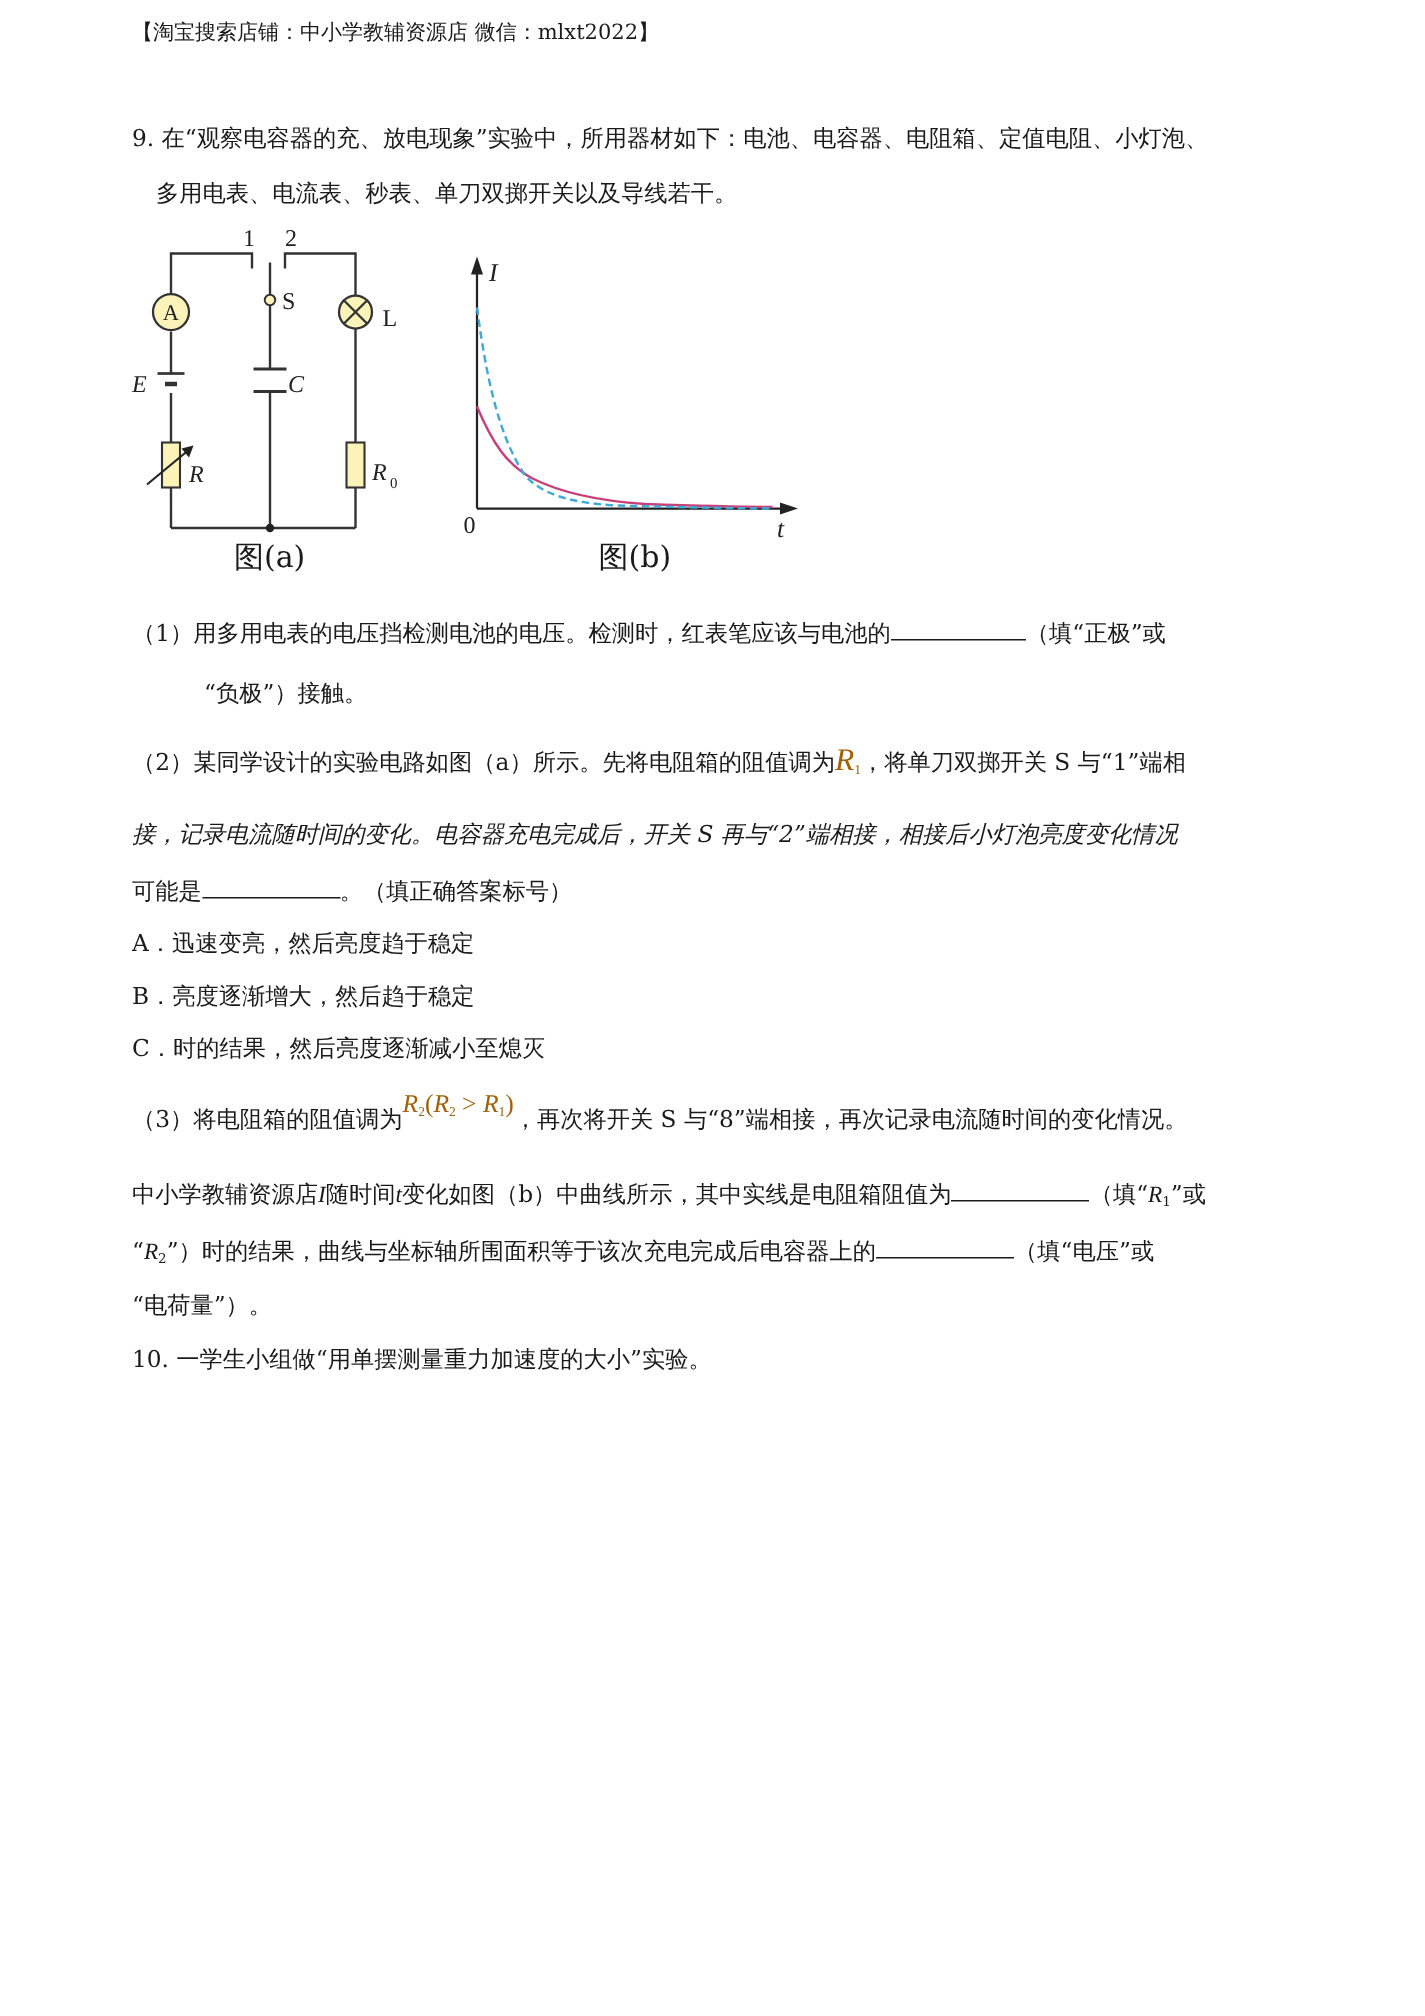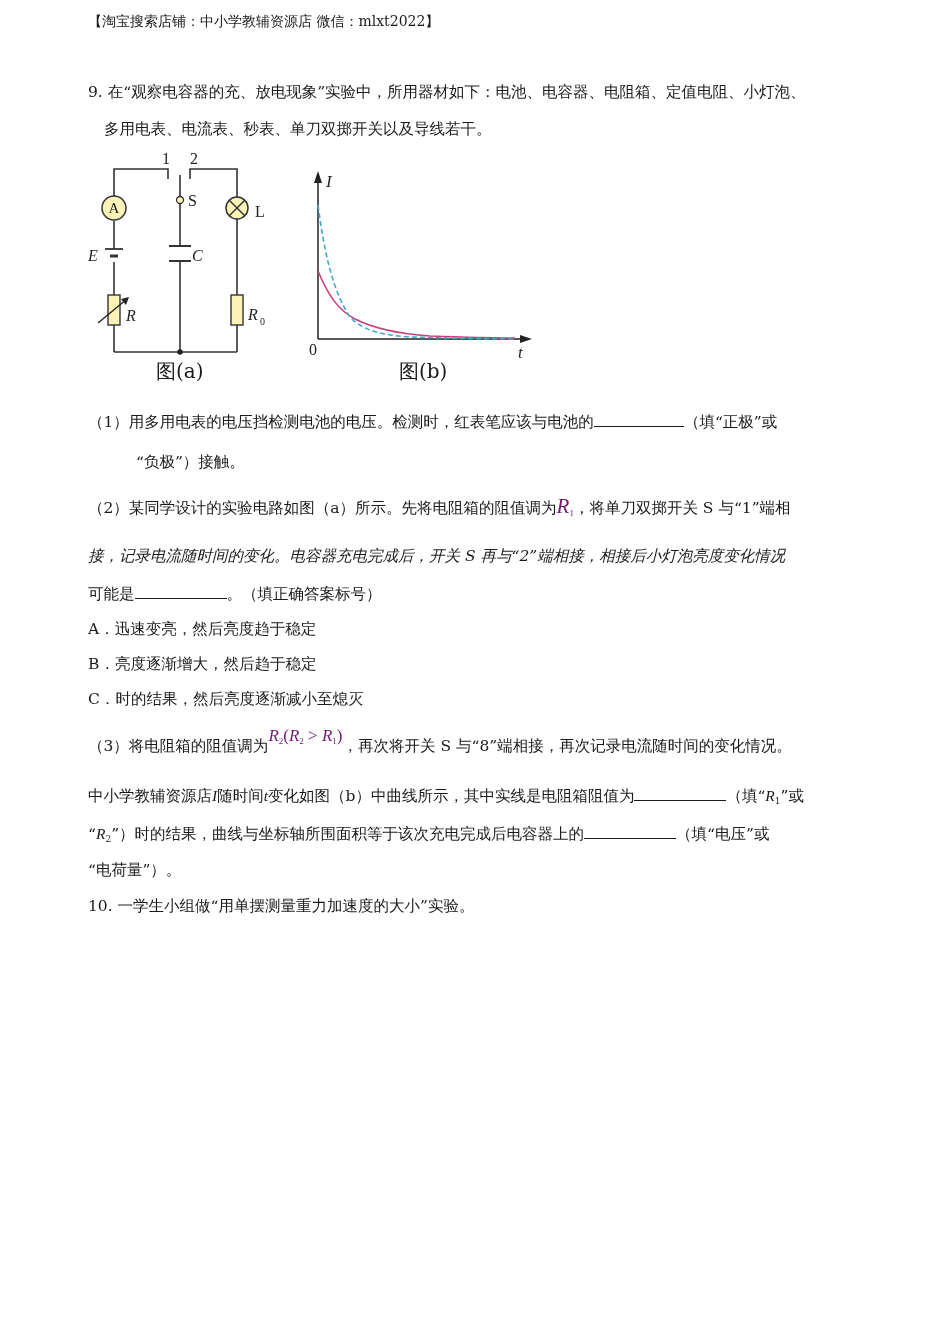--- a/index.html
+++ b/index.html
@@ -5,21 +5,21 @@
     html, body { margin: 0; padding: 0; background: #ffffff; }
     body {
       width: 950px; height: 1344px; position: relative; overflow: hidden;
       font-family: "DejaVu Serif", "Liberation Serif", serif;
       color: #1a1a1a;
     }
     .abs { position: absolute; white-space: nowrap; }
     .line { font-size: 15.5px; line-height: 20px; }
     .header { left: 88px; top: 13px; font-size: 14px; }
     .blank { display: inline-block; border-bottom: 1px solid #1a1a1a; height: 14px; vertical-align: baseline; }
-    .math { font-family: "Liberation Serif", serif; font-style: italic; color: #701a75; }
+    .math { font-family: "Liberation Serif", serif; font-style: italic; color: #a16207; }
     .mathbig { font-size: 21px; }
     .sub { font-size: 9px; vertical-align: -3px; font-style: normal; }
     .it { font-family: "Liberation Serif", serif; font-style: italic; }
     .fig-cap { font-size: 20px; }
     svg text { font-family: "Liberation Serif", serif; }
   </style>
 </head>
 <body>
 
 <div class="abs header">【淘宝搜索店铺：中小学教辅资源店  微信：mlxt2022】</div>

